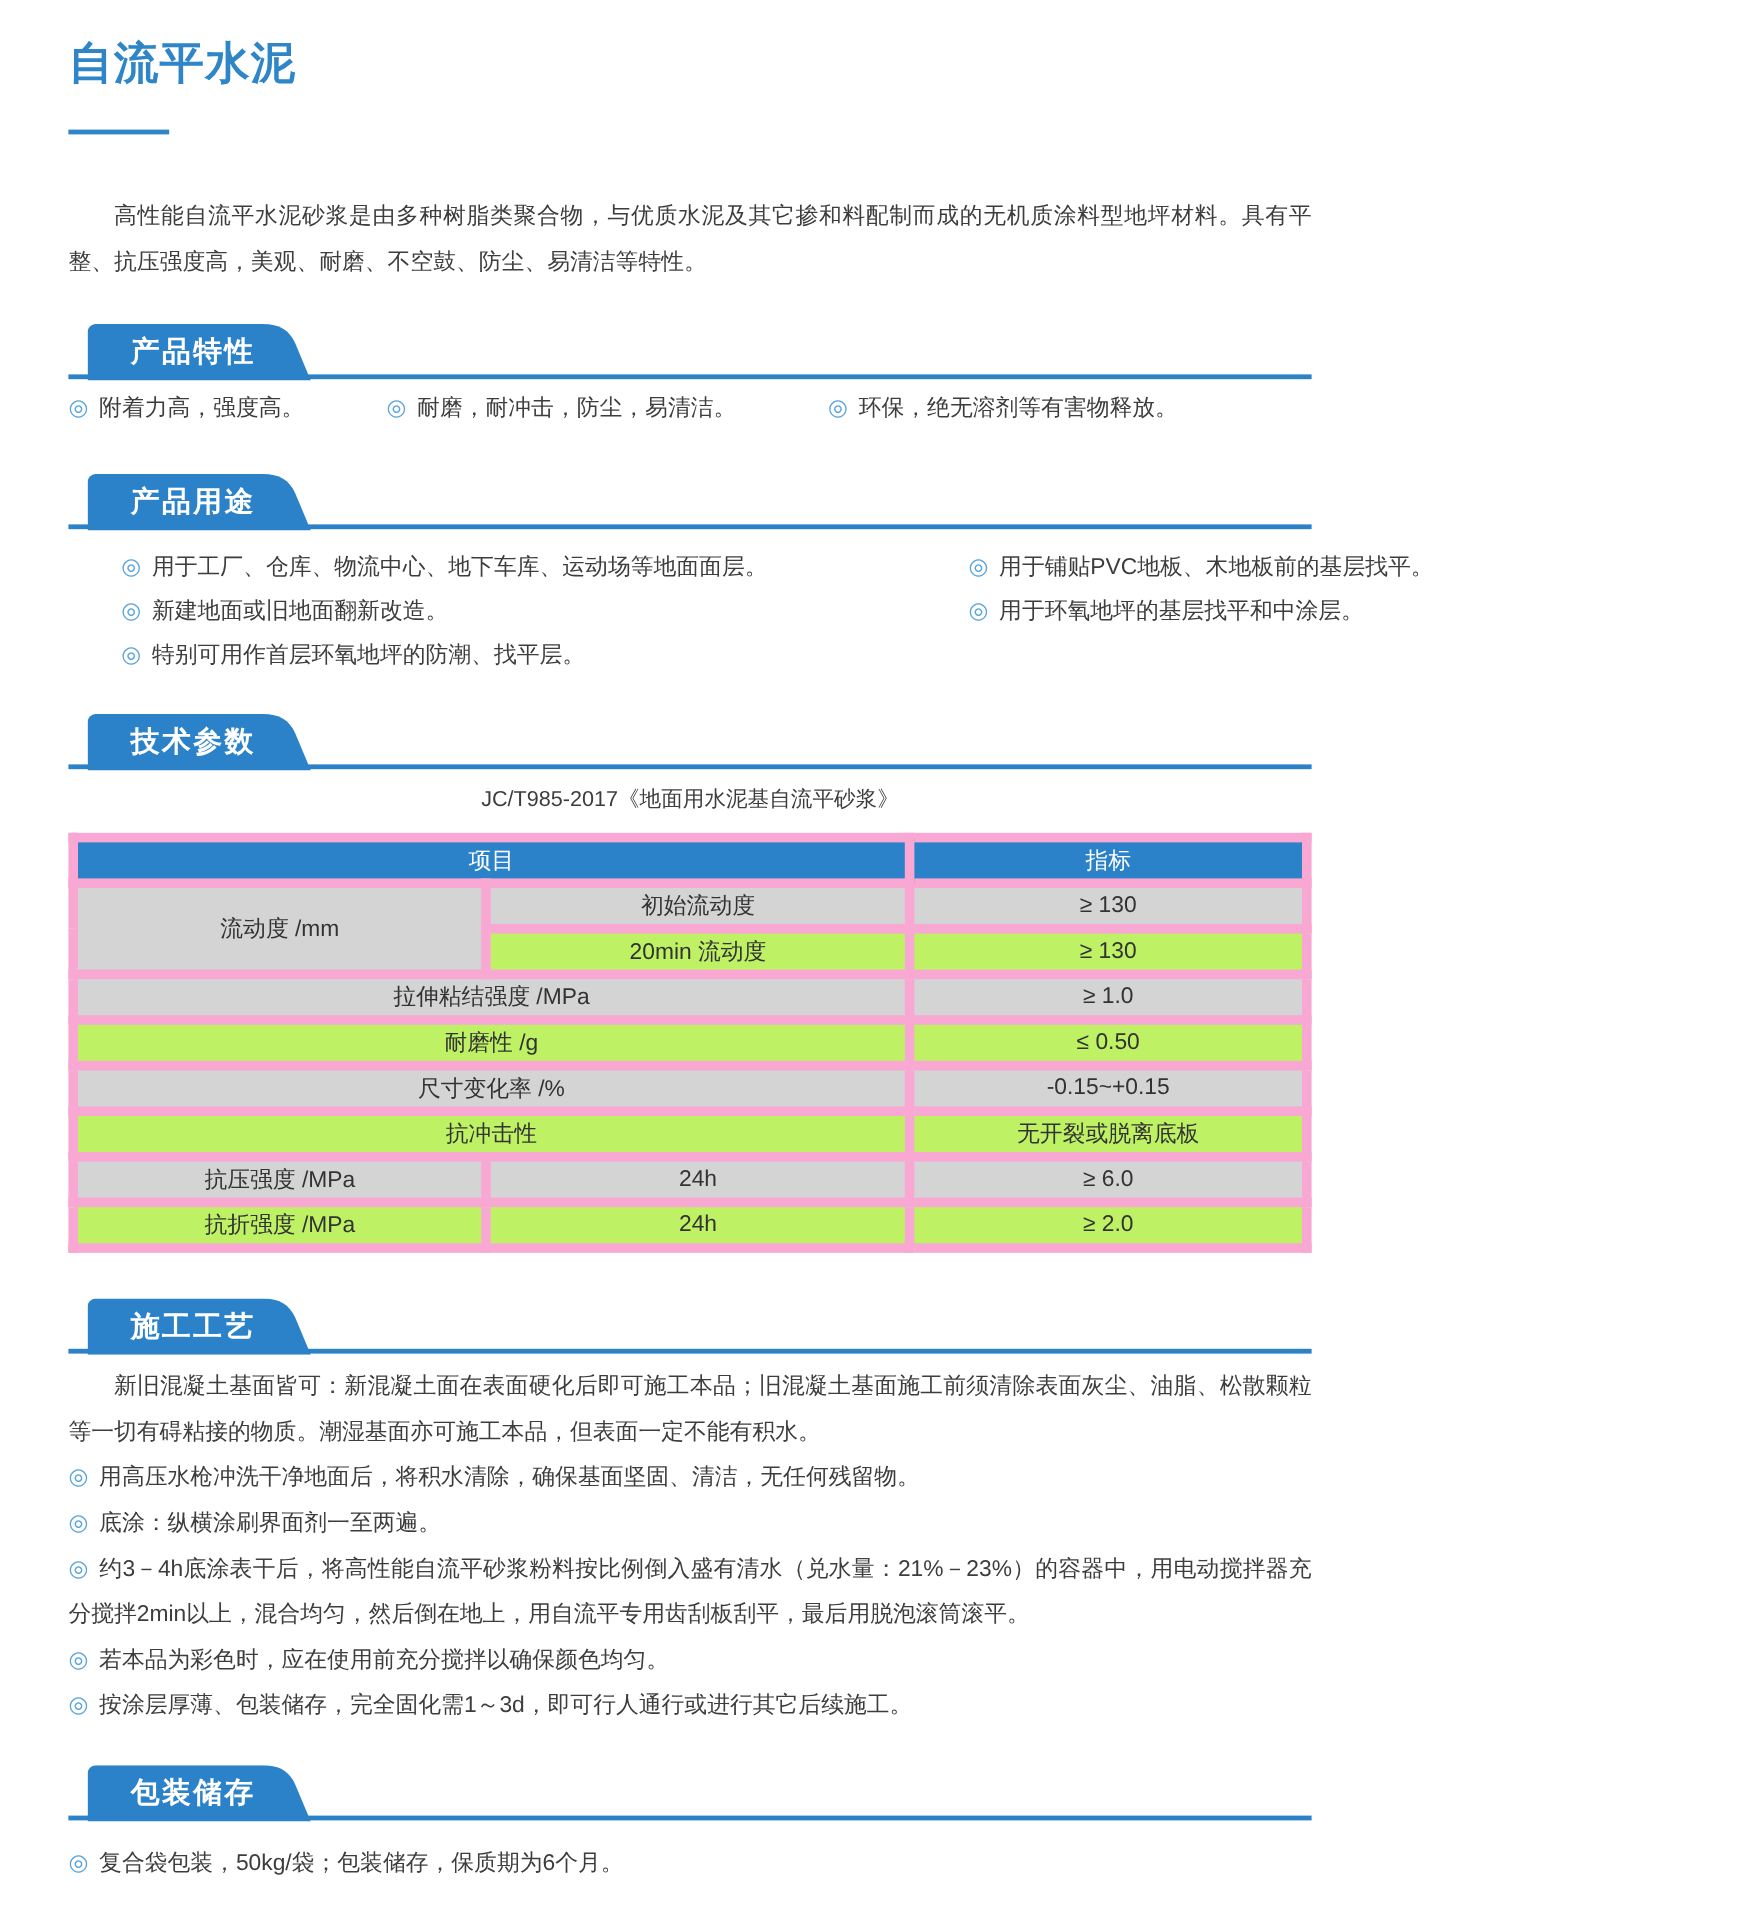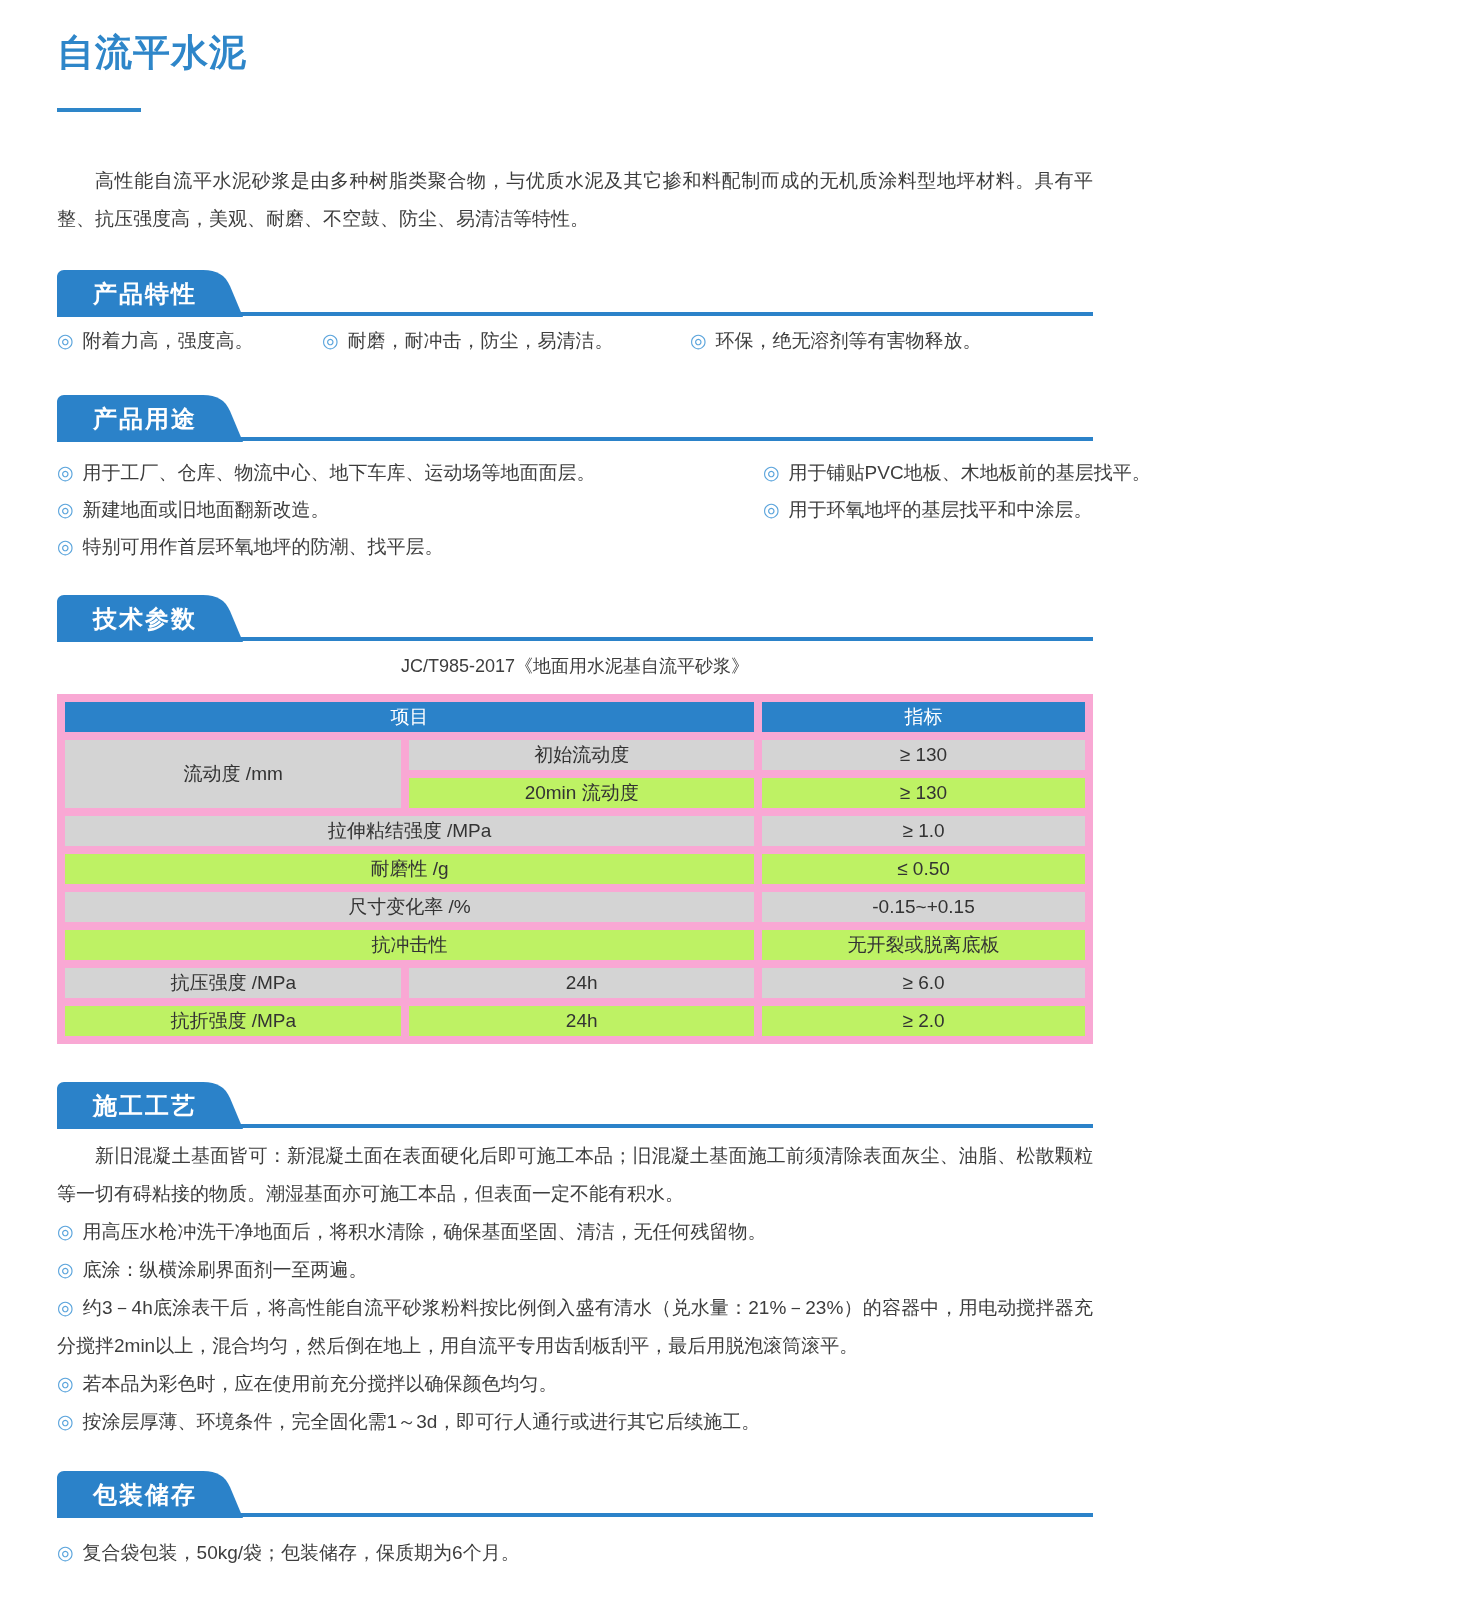--- a/index.html
+++ b/index.html
@@ -16,40 +16,40 @@
   .title-underline { width: 84px; height: 4px; background: #2e86c9; margin-top: 30px; }
 
   
   .para { font-size: 19px; line-height: 38px; text-align: justify; color: #3d3d3d; }
   .indent { text-indent: 2em; }
   .intro { margin-top: 50px; }
 
   
   .section-header { position: relative; height: 47px; }
   .header-line { position: absolute; left: 0; right: 0; bottom: 1px; height: 4px; background: #2b82c9; }
-  .section-tab { position: absolute; left: 0; top: 0; width: 190px; height: 47px; }
+  .section-tab { position: absolute; left: 16px; top: 0; width: 190px; height: 47px; }
   .section-tab svg { position: absolute; left: 0; top: 0; display: block; }
   .tab-label {
     position: absolute; left: 0; top: 0; width: 176px; height: 47px;
     line-height: 47px; text-align: center;
     color: #ffffff; font-size: 24px; font-weight: bold; letter-spacing: 2px;
   }
 
   
   .bullet-icon { color: #5aa4dc; font-size: 19px; margin-right: 9px; }
   .bullet-line { font-size: 19px; line-height: 21px; white-space: nowrap; }
 
   
   .features-row { display: flex; margin-top: 13px; }
   .features-row .feat-1 { width: 265px; flex: none; }
   .features-row .feat-2 { width: 368px; flex: none; }
   .features-row .feat-3 { flex: 1; }
 
   
-  .uses-columns { display: flex; margin-top: 4px; }
+  .uses-columns { display: flex; margin-top: 4px; margin-left: 44px; }
   .uses-col-left { width: 706px; flex: none; }
   .uses-col-right { flex: 1; }
   .use-item { margin-top: 16px; }
 
   
   .standard-line { margin-top: 12px; font-size: 18px; text-align: center; color: #3d3d3d; }
   .spec-table {
     width: 100%; margin-top: 16px;
     border-collapse: collapse; table-layout: fixed;
     font-size: 19px; color: #333333;
@@ -198,21 +198,21 @@
         </svg>
         <span class="tab-label">施工工艺</span>
       </div>
     </div>
     <div class="process-body">
       <p class="para indent">新旧混凝土基面皆可：新混凝土面在表面硬化后即可施工本品；旧混凝土基面施工前须清除表面灰尘、油脂、松散颗粒等一切有碍粘接的物质。潮湿基面亦可施工本品，但表面一定不能有积水。</p>
       <div class="process-bullet"><span class="bullet-icon">◎</span><span>用高压水枪冲洗干净地面后，将积水清除，确保基面坚固、清洁，无任何残留物。</span></div>
       <div class="process-bullet"><span class="bullet-icon">◎</span><span>底涂：纵横涂刷界面剂一至两遍。</span></div>
       <div class="process-bullet"><span class="bullet-icon">◎</span><span>约3－4h底涂表干后，将高性能自流平砂浆粉料按比例倒入盛有清水（兑水量：21%－23%）的容器中，用电动搅拌器充分搅拌2min以上，混合均匀，然后倒在地上，用自流平专用齿刮板刮平，最后用脱泡滚筒滚平。</span></div>
       <div class="process-bullet"><span class="bullet-icon">◎</span><span>若本品为彩色时，应在使用前充分搅拌以确保颜色均匀。</span></div>
-      <div class="process-bullet"><span class="bullet-icon">◎</span><span>按涂层厚薄、环境条件，完全固化需1～3d，即可行人通行或进行其它后续施工。</span></div>
+      <div class="process-bullet"><span class="bullet-icon">◎</span><span>按涂层厚薄、包装储存，完全固化需1～3d，即可行人通行或进行其它后续施工。</span></div>
     </div>
   </div>
 
   <div class="section sec-packaging">
     <div class="section-header">
       <div class="header-line"></div>
       <div class="section-tab">
         <svg width="190" height="47" viewBox="0 0 190 47">
           <path d="M7,0 H146 C160,0 168,5 173,16 L186,47 H0 V7 C0,3 3,0 7,0 Z" fill="#2b82c9"></path>
         </svg>

